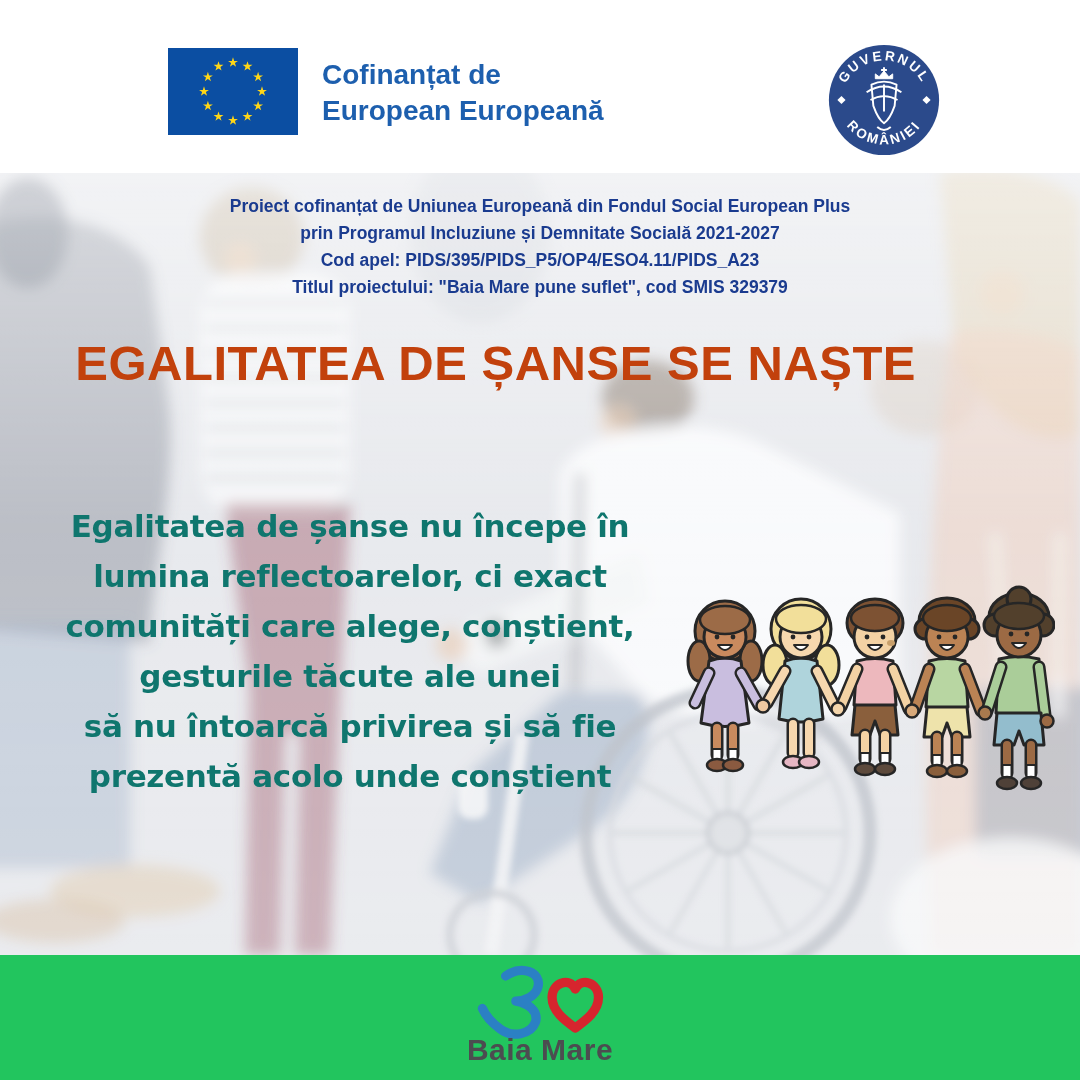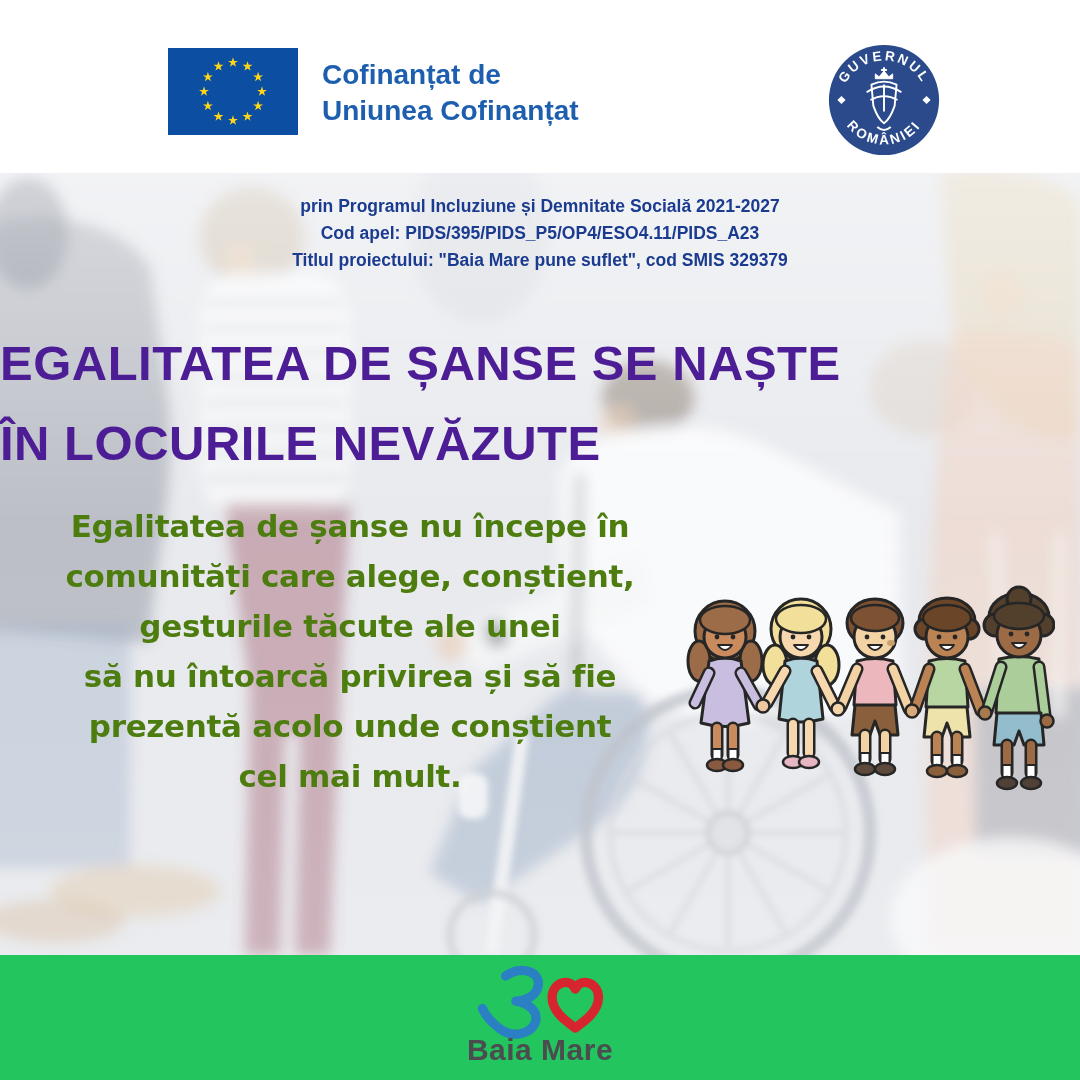--- a/index.html
+++ b/index.html
@@ -10,25 +10,25 @@
   .eu-flag{position:absolute;left:168px;top:48px;}
   .eu-text{position:absolute;left:322px;top:57px;font-family:"Liberation Sans",sans-serif;
            font-weight:bold;font-size:28px;line-height:36px;color:#1d5fae;letter-spacing:0px;}
   .gov-logo{position:absolute;left:826px;top:42px;}
   
   .photo-section{position:absolute;left:0;top:173px;width:1080px;height:782px;background:#e2e4e9;}
   .bg-art{position:absolute;left:0;top:0;}
   .project-info{position:absolute;left:0;top:20px;width:1080px;text-align:center;
                 font-family:"Liberation Sans",sans-serif;font-weight:bold;font-size:17.5px;
                 line-height:27px;color:#1a3b8f;}
-  .headline{position:absolute;left:0;top:150px;width:916px;text-align:left;
+  .headline{position:absolute;left:0;top:150px;width:916px;text-align:right;
             font-family:"Liberation Sans",sans-serif;font-weight:bold;font-size:49px;
-            line-height:80px;color:#4c1d95;letter-spacing:.5px;}
+            line-height:80px;color:#c2410c;letter-spacing:.5px;}
   .body-text{position:absolute;left:12px;top:328px;width:676px;text-align:center;
-             font-weight:bold;font-size:31px;line-height:50px;color:#4d7c0f;letter-spacing:-.3px;}
+             font-weight:bold;font-size:31px;line-height:50px;color:#0f766e;letter-spacing:-.3px;}
   .kids{position:absolute;left:683px;top:410px;}
   
   .bottom-band{position:absolute;left:0;top:955px;width:1080px;height:125px;background:#22c55e;}
   .bm-logo{position:absolute;left:470px;top:8px;}
   .brand-text{position:absolute;left:0;top:78px;width:1080px;text-align:center;
               font-family:"Liberation Sans",sans-serif;font-weight:bold;font-size:30px;
               color:#4c4c50;letter-spacing:.5px;}
 </style>
 </head>
 <body>
@@ -51,21 +51,21 @@
       <use href="#star" x="65" y="72.5"></use>
         <use href="#star" x="50.5" y="68.6"></use>
       <use href="#star" x="39.9" y="58"></use>
         <use href="#star" x="36" y="43.5"></use>
       <use href="#star" x="39.9" y="29"></use>
         <use href="#star" x="50.5" y="18.4"></use>
     </svg>
 
     <div class="eu-text">
       <div>Cofinanțat de</div>
-      <div>Uniunea Cofinanțat</div>
+      <div>European Europeană</div>
     </div>
 
     <svg class="gov-logo" width="116" height="116" viewBox="0 0 120 120">
       <circle cx="60" cy="60" r="57" fill="#2b4a8b"></circle>
       <defs>
         <path id="arcTop" d="M 15 64 A 45 45 0 0 1 105 64"></path>
         <path id="arcBot" d="M 12 58 A 48 48 0 0 0 108 58"></path>
       </defs>
       <text font-family="Liberation Sans, sans-serif" font-size="14" font-weight="bold" fill="#ffffff" letter-spacing="2.5">
         <textPath href="#arcTop" startOffset="50%" text-anchor="middle">GUVERNUL</textPath>
@@ -151,37 +151,37 @@
         <circle cx="728" cy="660" r="20" fill="#d6d9de" stroke="#b3b8c0" stroke-width="4"></circle>
         <rect x="500" y="560" width="14" height="222" fill="#eef0f2" opacity=".9" transform="rotate(8 507 670)"></rect>
         <circle cx="492" cy="762" r="42" fill="none" stroke="#b9bec6" stroke-width="9" opacity=".7"></circle>
         <rect x="458" y="600" width="30" height="46" rx="12" fill="#f2f3f5" opacity=".9"></rect>
       </g>
 
       <rect width="1080" height="782" fill="url(#wash)"></rect>
     </svg>
 
     <div class="project-info">
+      <div>Proiect cofinanțat de Uniunea Europeană din Fondul Social European Plus</div>
       <div>prin Programul Incluziune și Demnitate Socială 2021-2027</div>
       <div>Cod apel: PIDS/395/PIDS_P5/OP4/ESO4.11/PIDS_A23</div>
       <div>Titlul proiectului: "Baia Mare pune suflet", cod SMIS 329379</div>
     </div>
 
     <div class="headline">
       <div>EGALITATEA DE ȘANSE SE NAȘTE</div>
-      <div>ÎN LOCURILE NEVĂZUTE</div>
     </div>
 
     <div class="body-text">
       <div>Egalitatea de șanse nu începe în</div>
+      <div>lumina reflectoarelor, ci exact</div>
       <div>comunități care alege, conștient,</div>
       <div>gesturile tăcute ale unei</div>
       <div>să nu întoarcă privirea și să fie</div>
       <div>prezentă acolo unde conștient</div>
-      <div>cel mai mult.</div>
     </div>
 
     <svg class="kids" width="372" height="228" viewBox="0 0 372 228">
       <g stroke="#262626" stroke-width="3" stroke-linejoin="round" stroke-linecap="round">
 
         <g>
           <ellipse cx="42" cy="48" rx="30" ry="30" fill="#9c6b47"></ellipse>
           <ellipse cx="16" cy="78" rx="11" ry="20" fill="#9c6b47"></ellipse>
           <ellipse cx="68" cy="78" rx="11" ry="20" fill="#9c6b47"></ellipse>
           <path d="M26 78 Q42 72 58 78 L66 140 Q42 147 18 140 Z" fill="#c9bedf"></path>

